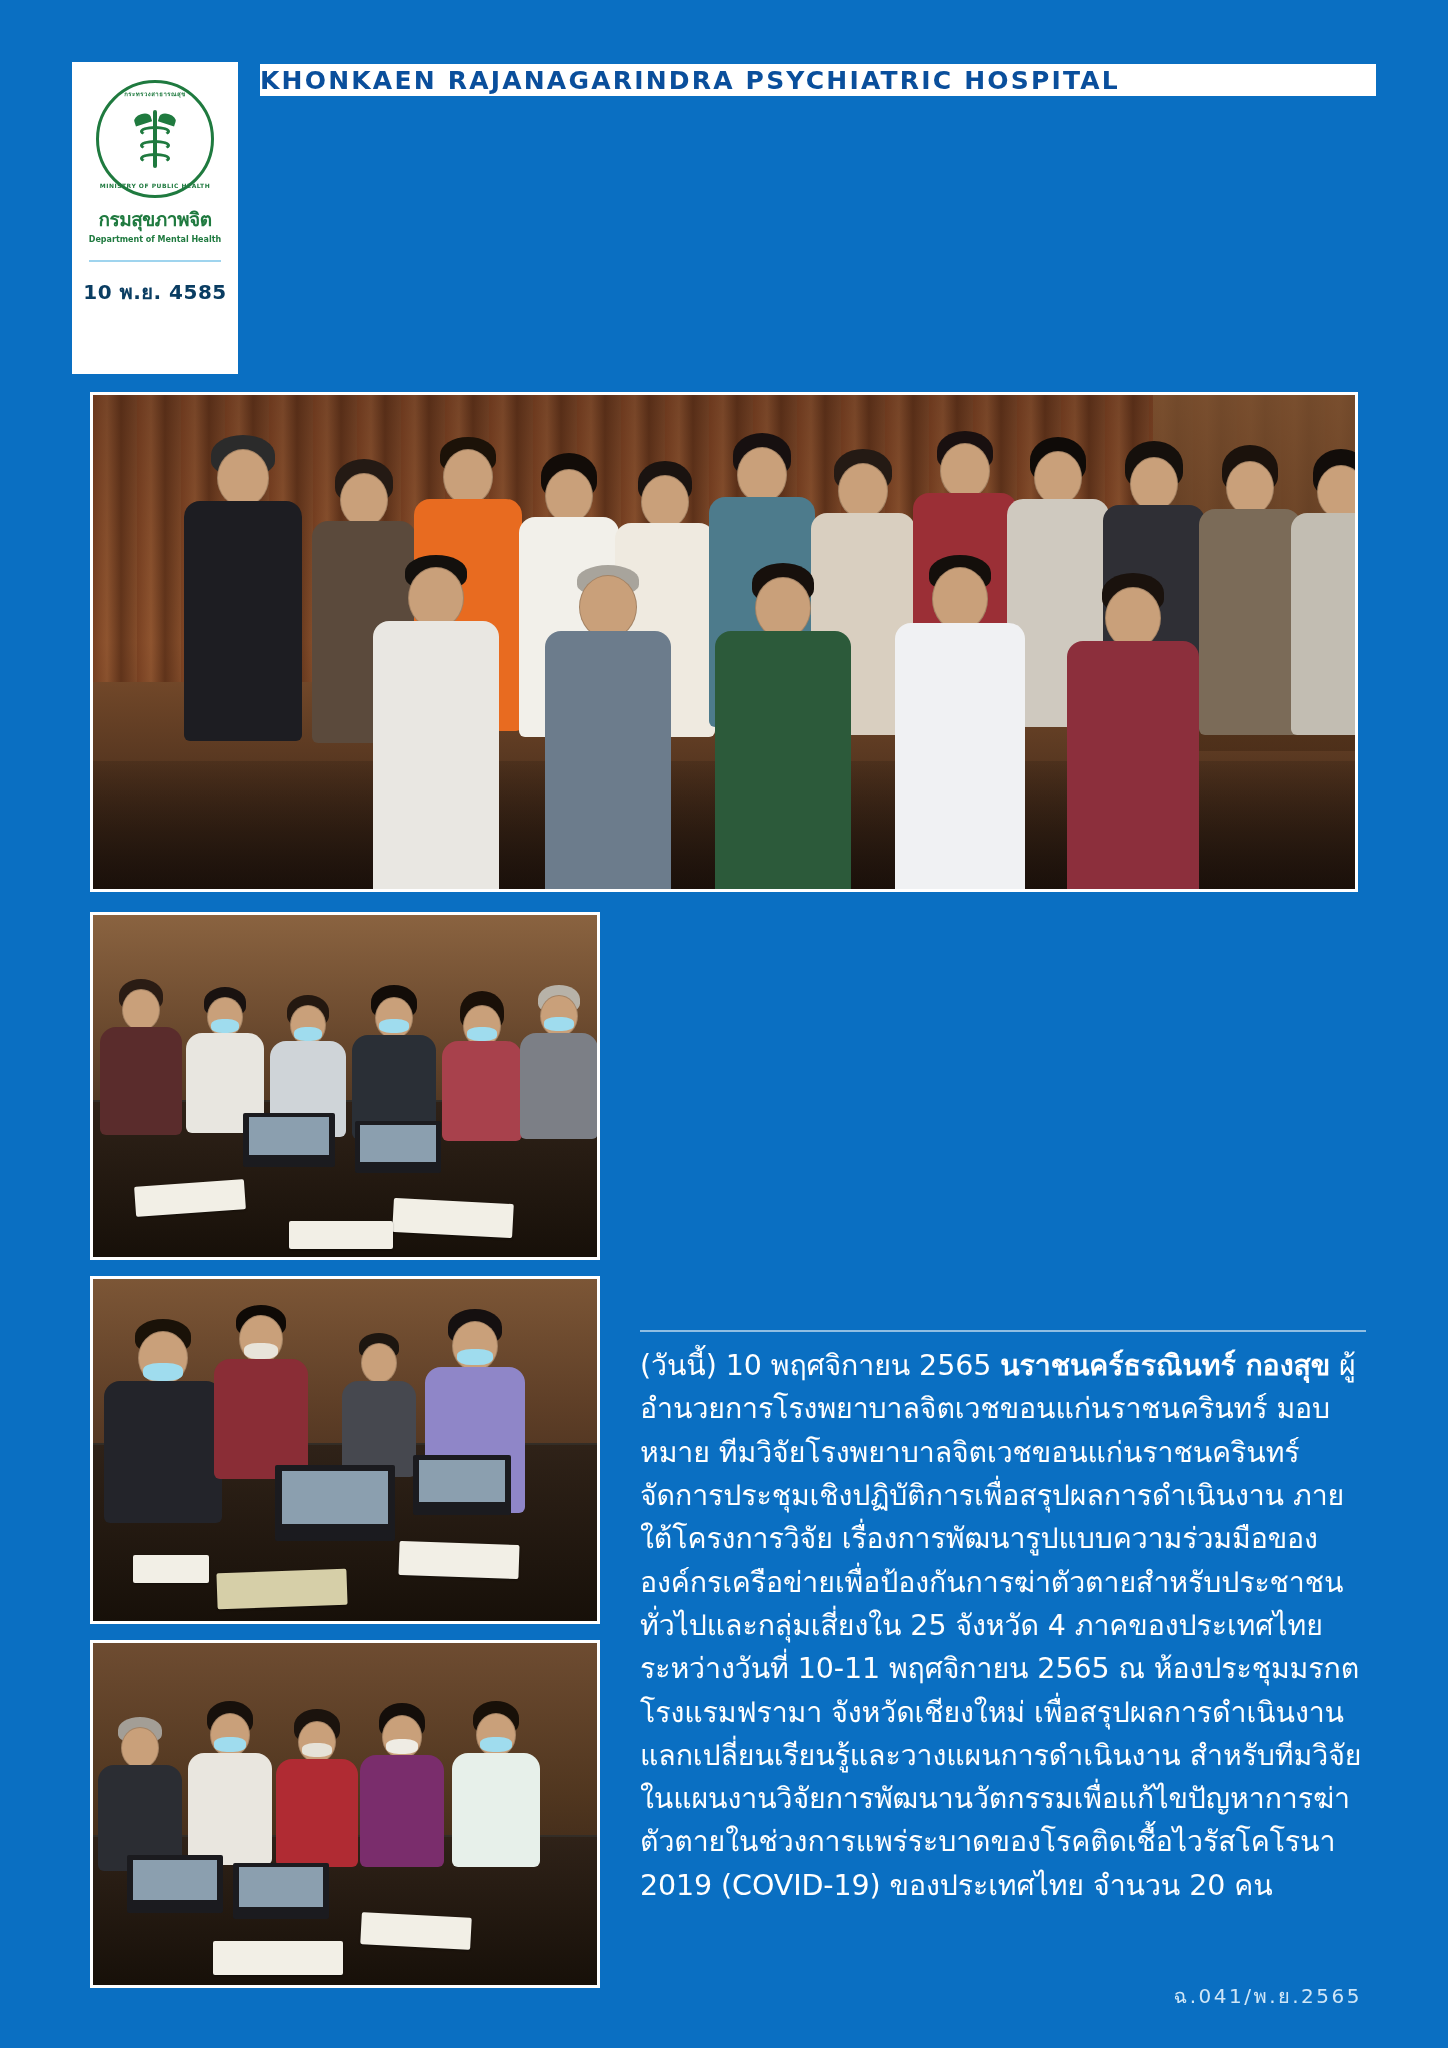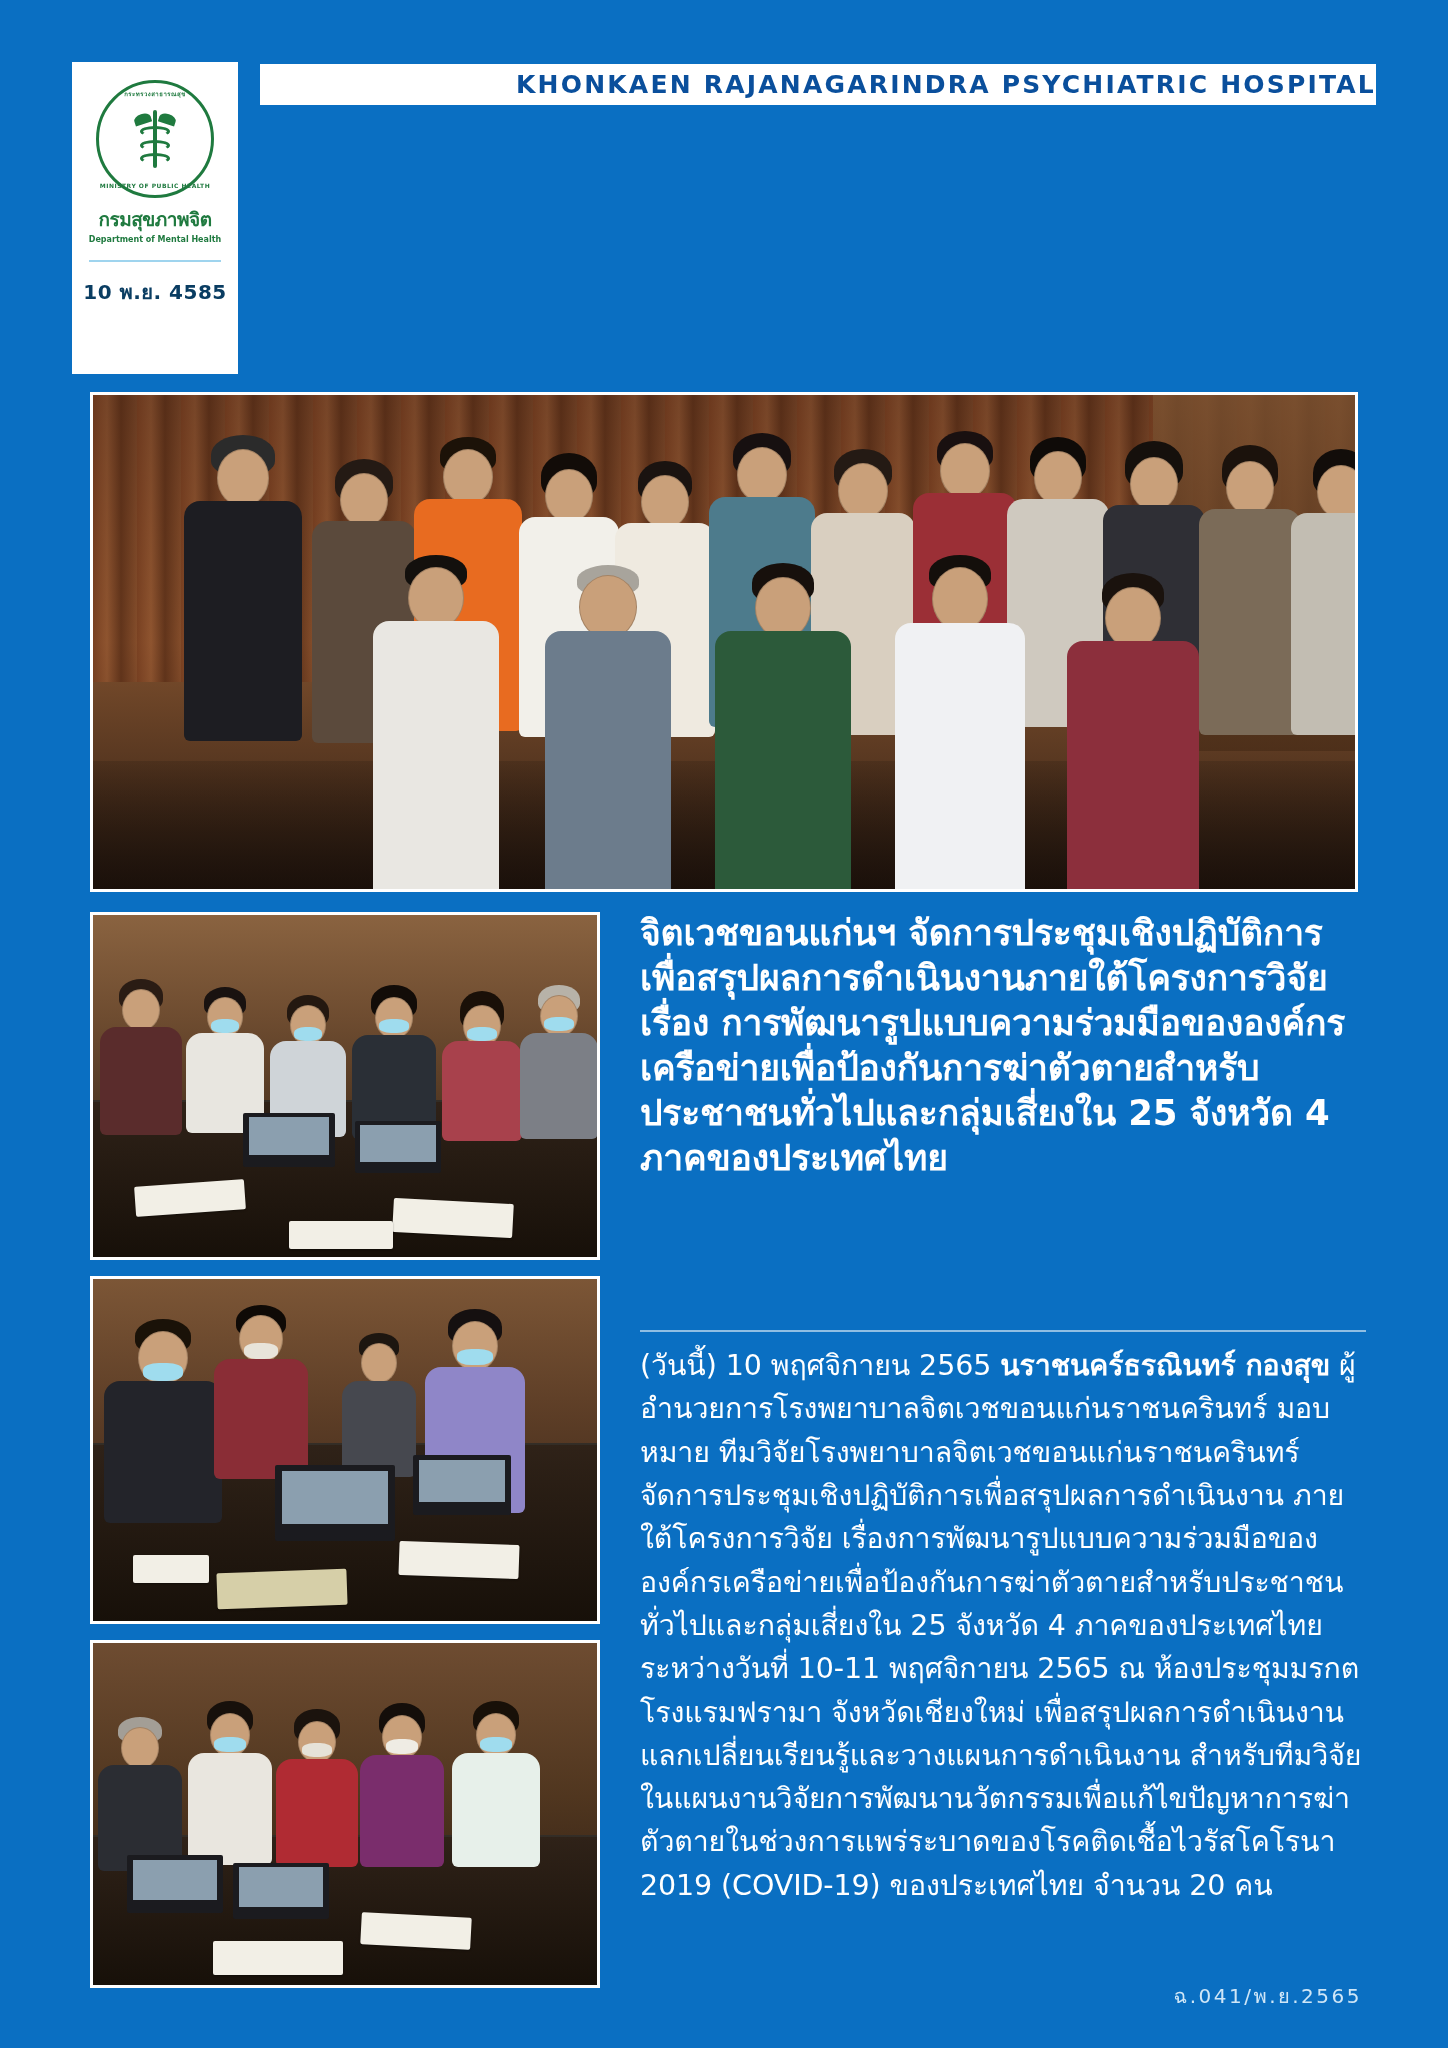--- a/index.html
+++ b/index.html
@@ -110,24 +110,24 @@
 
   .header-right {
     flex: 1 1 auto;
     padding-left: 22px;
     height: 312px;
     display: flex;
     flex-direction: column;
   }
   .hosp-name-bar {
     background: #ffffff;
-    height: 41px;
+    height: 32px;
     display: flex;
     align-items: center;
-    justify-content: flex-end;
+    justify-content: flex-start;
     margin-top: 2px;
   }
   .hosp-name-bar span {
     font-size: 25px;
     font-weight: bold;
     color: #0a4f9c;
     letter-spacing: 2.2px;
   }
   .url-line {
     margin-top: 16px;
@@ -533,21 +533,20 @@
       <div class="head" style="top:12px; width:40px; height:44px;"></div>
       <div class="mask" style="top:36px; width:32px; height:15px;"></div>
       <div class="body" style="top:52px; width:88px; height:114px; background:#e7f0ea;"></div>
     </div>
     <div class="laptop" style="left:34px; top:212px; width:96px; height:58px;"></div>
     <div class="laptop" style="left:140px; top:220px; width:96px; height:56px;"></div>
     <div class="paper" style="left:268px; top:272px; width:110px; height:32px; transform:rotate(3deg);"></div>
     <div class="paper" style="left:120px; top:298px; width:130px; height:34px;"></div>
   </div>
 
-  <div class="headline">จิตเวชขอนแก่นฯ จัดการประชุมเชิงปฏิบัติการเพื่อสรุปผลการดำเนินงานภายใต้โครงการวิจัย เรื่อง การพัฒนารูปแบบความร่วมมือขององค์กรเครือข่ายเพื่อป้องกันการฆ่าตัวตายสำหรับประชาชนทั่วไปและกลุ่มเสี่ยงใน 25 จังหวัด 4 ภาคของประเทศไทย</div>
   <div class="body-rule"></div>
 
   <div class="bodytext">
     <span>(วันนี้) 10 พฤศจิกายน 2565</span>
     <b>นราชนคร์ธรณินทร์ กองสุข</b>
     <span>ผู้อำนวยการโรงพยาบาลจิตเวชขอนแก่นราชนครินทร์ มอบหมาย ทีมวิจัยโรงพยาบาลจิตเวชขอนแก่นราชนครินทร์ จัดการประชุมเชิงปฏิบัติการเพื่อสรุปผลการดำเนินงาน ภายใต้โครงการวิจัย เรื่องการพัฒนารูปแบบความร่วมมือขององค์กรเครือข่ายเพื่อป้องกันการฆ่าตัวตายสำหรับประชาชนทั่วไปและกลุ่มเสี่ยงใน 25 จังหวัด 4 ภาคของประเทศไทย ระหว่างวันที่ 10-11 พฤศจิกายน 2565 ณ ห้องประชุมมรกต โรงแรมฟรามา จังหวัดเชียงใหม่ เพื่อสรุปผลการดำเนินงานแลกเปลี่ยนเรียนรู้และวางแผนการดำเนินงาน สำหรับทีมวิจัยในแผนงานวิจัยการพัฒนานวัตกรรมเพื่อแก้ไขปัญหาการฆ่าตัวตายในช่วงการแพร่ระบาดของโรคติดเชื้อไวรัสโคโรนา 2019 (COVID-19) ของประเทศไทย จำนวน 20 คน</span>
   </div>
 
   <div class="issue">ฉ.041/พ.ย.2565</div>
 

